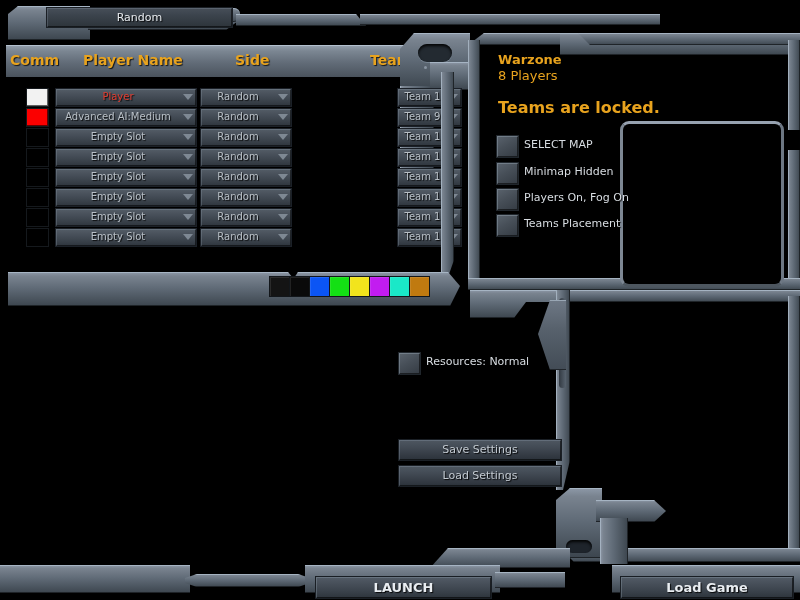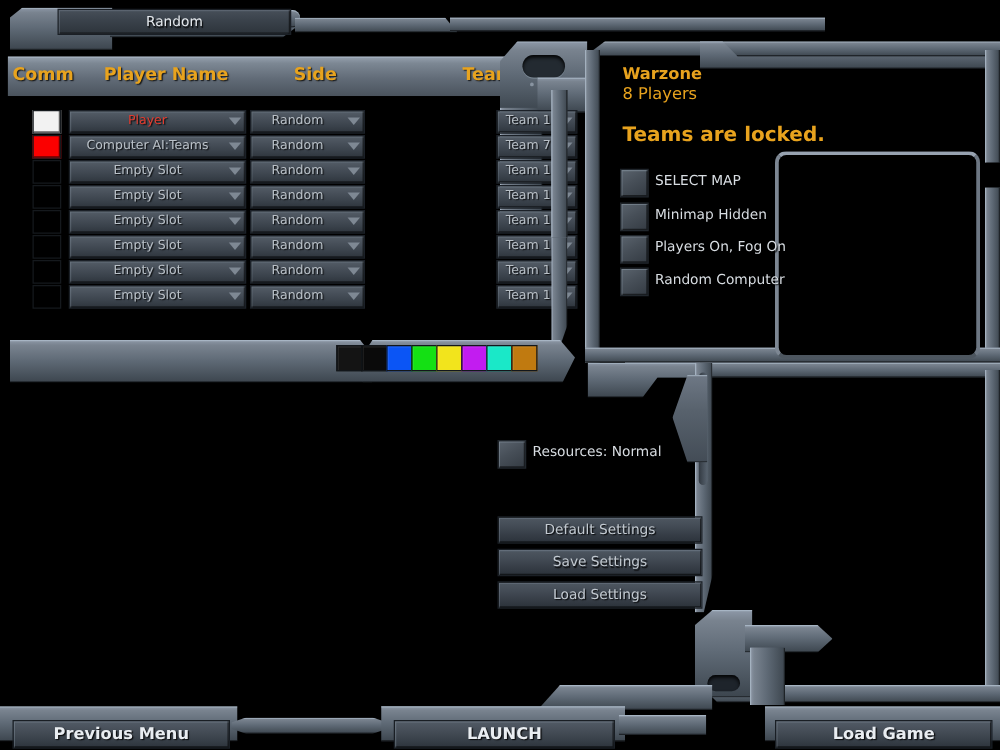--- a/index.html
+++ b/index.html
@@ -233,21 +233,21 @@
   <div class="optrow" style="top:162px">
     <div class="optbox"></div>
     <div class="optlabel">Minimap Hidden</div>
   </div>
   <div class="optrow" style="top:188px">
     <div class="optbox"></div>
     <div class="optlabel">Players On, Fog On</div>
   </div>
   <div class="optrow" style="top:214px">
     <div class="optbox"></div>
-    <div class="optlabel">Random Computer</div>
+    <div class="optlabel">Teams Placement</div>
   </div>
 
   <div id="player-rows">
       <div class="prow" style="top: 88px;">
         <div class="commbox" style="background: rgb(242, 242, 242);"></div>
         <div class="dd dd-name you">
           <div class="lbl">Player</div>
           <div class="arw"></div>
         </div>
         <div class="dd dd-side">
@@ -255,29 +255,29 @@
           <div class="arw"></div>
         </div>
         <div class="dd dd-team">
           <div class="lbl">Team 1</div>
           <div class="arw"></div>
         </div>
       </div>
       <div class="prow" style="top: 108px;">
         <div class="commbox" style="background: rgb(251, 0, 0);"></div>
         <div class="dd dd-name">
-          <div class="lbl">Computer AI:Teams</div>
-          <div class="arw"></div>
-        </div>
-        <div class="dd dd-side">
-          <div class="lbl">Random</div>
-          <div class="arw"></div>
-        </div>
-        <div class="dd dd-team">
-          <div class="lbl">Team 7</div>
+          <div class="lbl">Advanced AI:Medium</div>
+          <div class="arw"></div>
+        </div>
+        <div class="dd dd-side">
+          <div class="lbl">Random</div>
+          <div class="arw"></div>
+        </div>
+        <div class="dd dd-team">
+          <div class="lbl">Team 9</div>
           <div class="arw"></div>
         </div>
       </div>
       <div class="prow" style="top: 128px;">
         <div class="commbox" style="background: rgb(0, 0, 0);"></div>
         <div class="dd dd-name">
           <div class="lbl">Empty Slot</div>
           <div class="arw"></div>
         </div>
         <div class="dd dd-side">
@@ -393,45 +393,39 @@
   <div id="mid-v1b"></div>
   <div class="metal dark" id="mid-diag"></div>
   <div class="metal v" id="mid-right-v"></div>
   <div class="metal" id="mid-bot-h"></div>
 
   <div id="res-row">
     <div id="res-box"></div>
     <div id="res-label">Resources: Normal</div>
   </div>
 
-  <div class="sbtn" style="top:413px">
-    <span>Default Settings</span>
-  </div>
   <div class="sbtn" style="top:465px">
     <span>Load Settings</span>
   </div>
   <div class="sbtn" style="top:439px">
     <span>Save Settings</span>
   </div>
 
   <div class="metal" id="lo-a"></div>
   <div id="lo-hole"></div>
   <div class="metal" id="lo-b"></div>
   <div class="metal v" id="lo-c"></div>
 
   <div class="metal" id="bb-slope"></div>
   <div class="metal" id="bb-l"></div>
   <div class="metal" id="bb-conn1"></div>
   <div class="metal" id="bb-m"></div>
   <div class="metal" id="bb-conn2"></div>
   <div class="metal" id="bb-r"></div>
 
-  <div class="navbtn" style="left:10px;top:576px;width:172px">
-    <span>Previous Menu</span>
-  </div>
   <div class="navbtn" style="left:315px;top:576px;width:175px">
     <span>LAUNCH</span>
   </div>
   <div class="navbtn" style="left:620px;top:576px;width:172px">
     <span>Load Game</span>
   </div>
 
 </div>
 
 </body></html>

